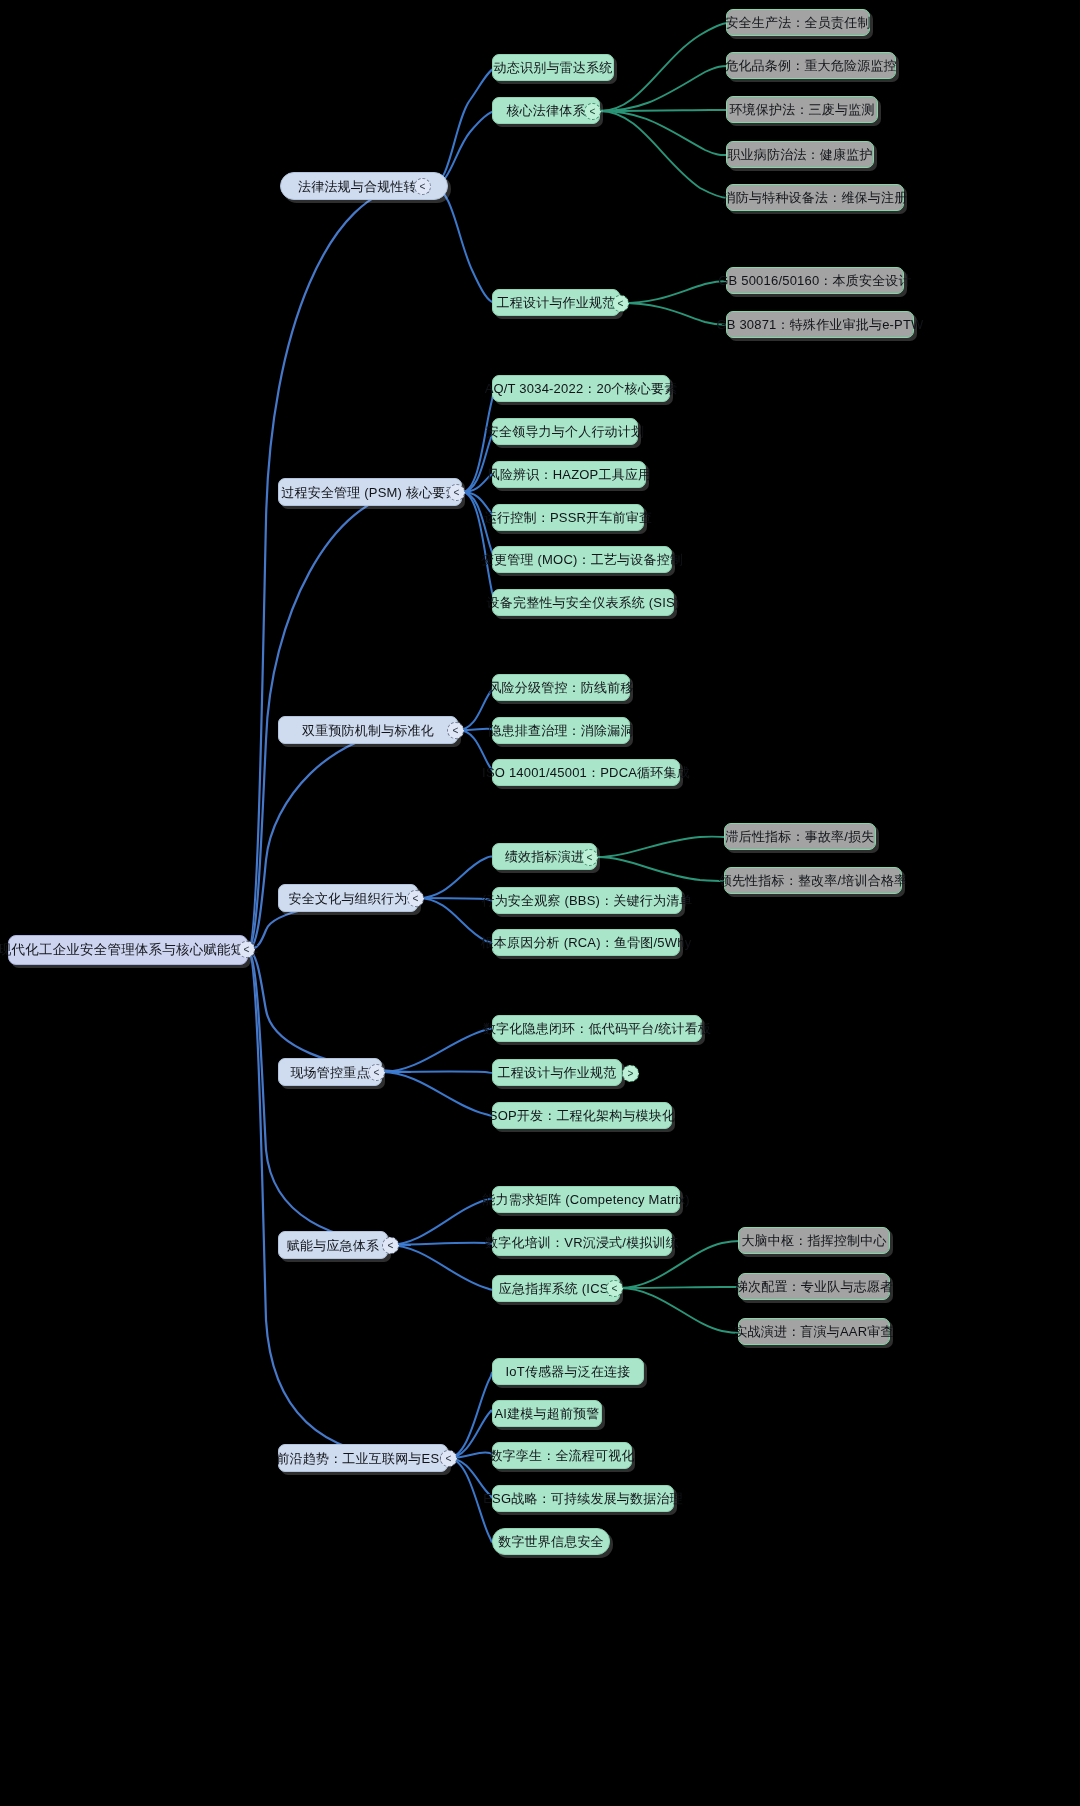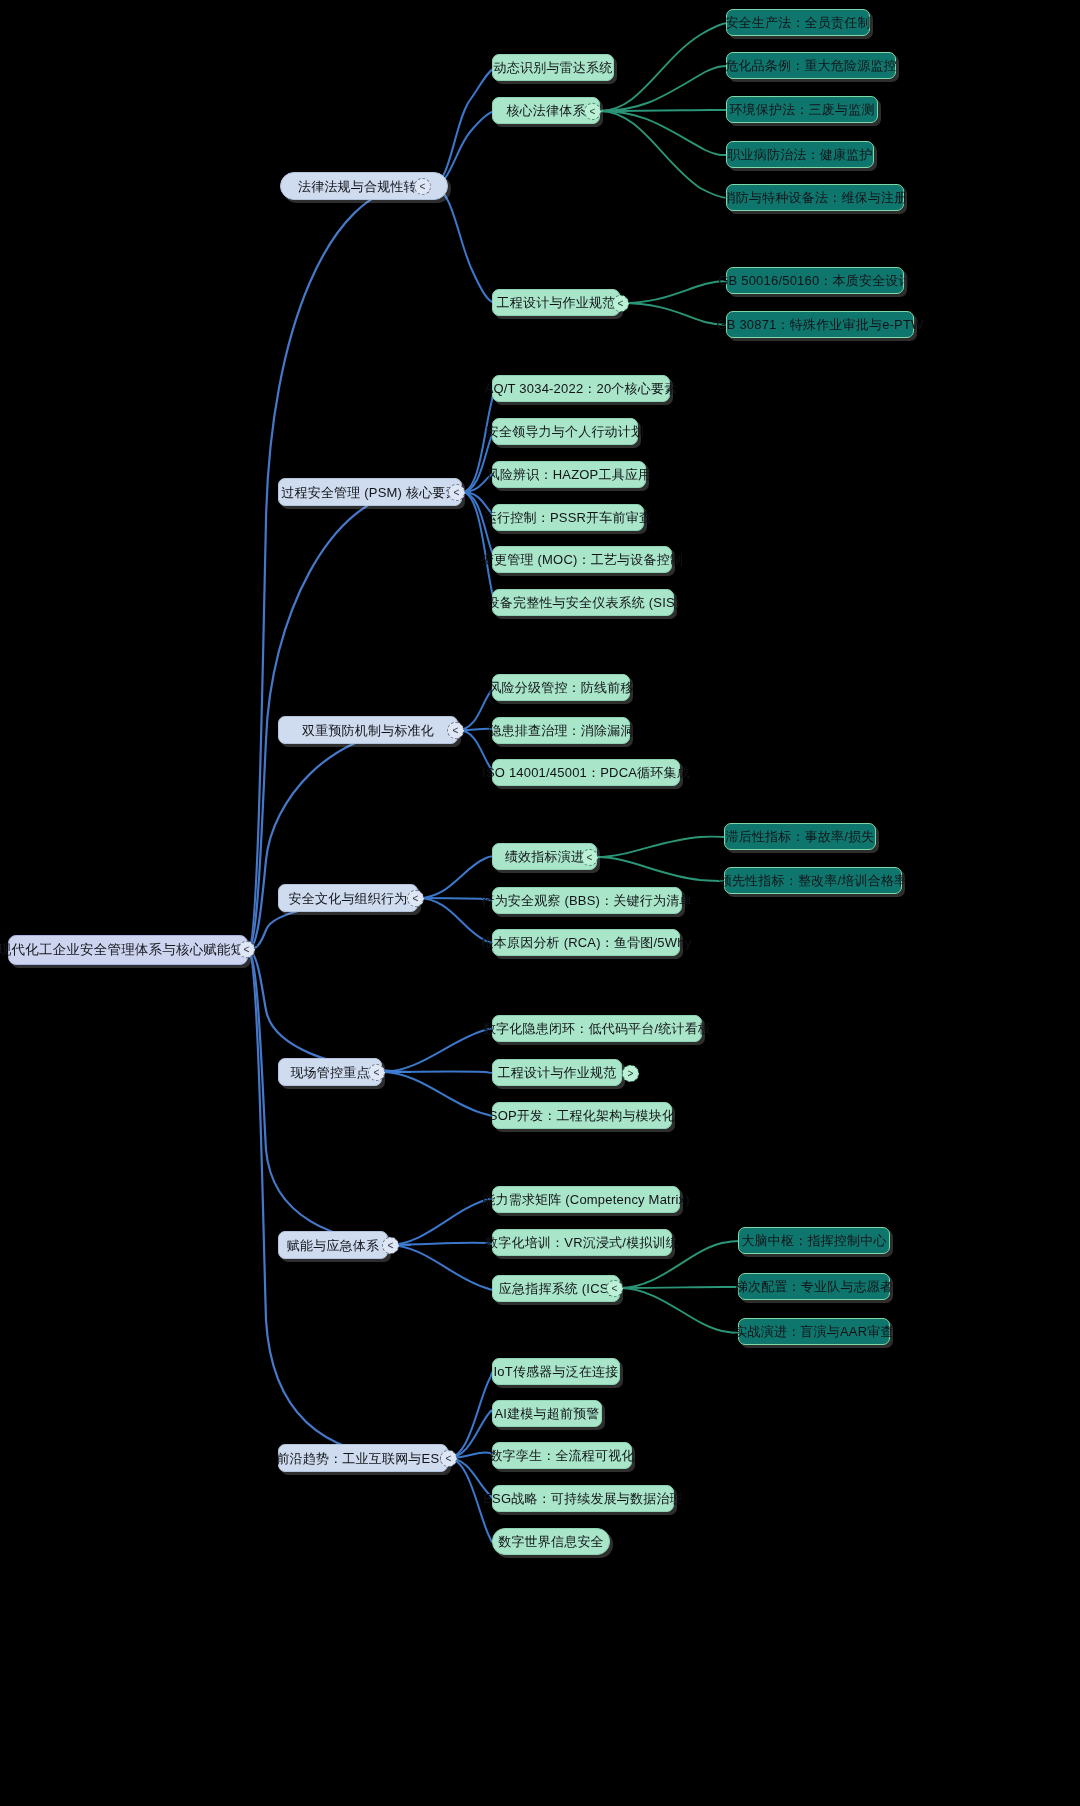--- a/index.html
+++ b/index.html
@@ -38,21 +38,21 @@
     padding:0 12px;
     height:28px;
   }
   .lvl-2{
     background:#a9e5c9;
     border:1px solid #8ed4b4;
     padding:0 11px;
     height:27px;
   }
   .lvl-3{
-    background:#0f766e;
+    background:#a3a3a3;
     border:1px solid #7fd8a5;
     padding:0 11px;
     height:27px;
   }
   .toggle{
     position:absolute;
     width:17px;height:17px;
     border-radius:50%;
     display:flex;align-items:center;justify-content:center;
     font-size:10px;
@@ -310,21 +310,21 @@
   </div>
   <div class="node lvl-3" style="left:738px;top:1318px;width:152px;">
     <span>实战演进：盲演与AAR审查</span>
   </div>
 
   <div class="node lvl-1" style="left:278px;top:1444px;width:170px;">
     <span>前沿趋势：工业互联网与ESG</span>
   </div>
   <div class="toggle" style="left:440px;top:1450px;">&lt;</div>
 
-  <div class="node lvl-2" style="left:492px;top:1358px;width:128px;text-align:right;">
+  <div class="node lvl-2" style="left:492px;top:1358px;width:152px;text-align:right;">
     <span>IoT传感器与泛在连接</span>
   </div>
   <div class="node lvl-2" style="left:492px;top:1400px;width:110px;">
     <span>AI建模与超前预警</span>
   </div>
   <div class="node lvl-2" style="left:492px;top:1442px;width:140px;">
     <span>数字孪生：全流程可视化</span>
   </div>
   <div class="node lvl-2" style="left:492px;top:1485px;width:182px;">
     <span>ESG战略：可持续发展与数据治理</span>

